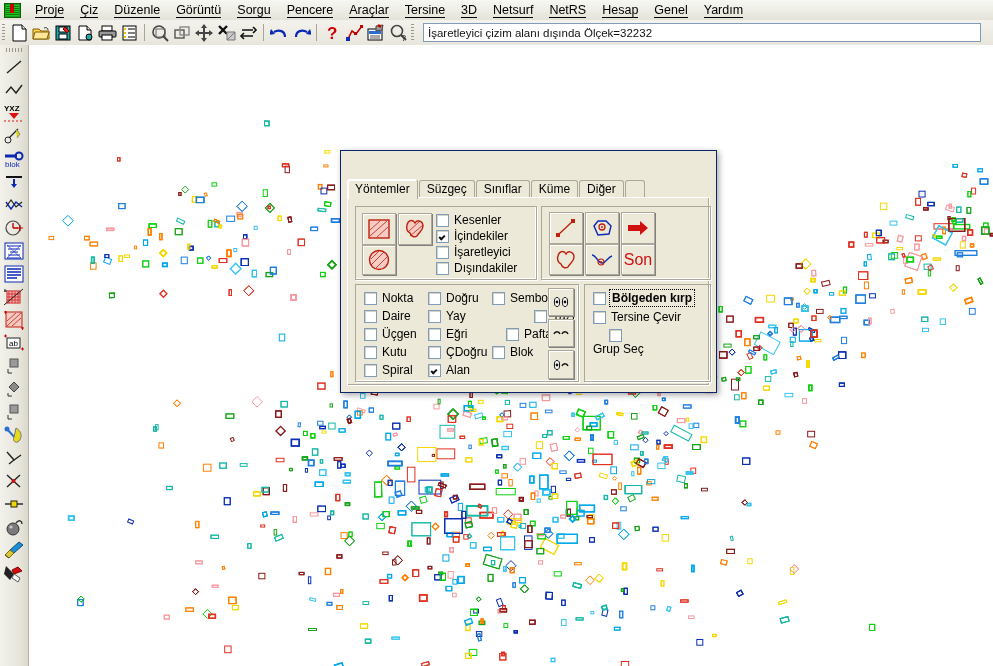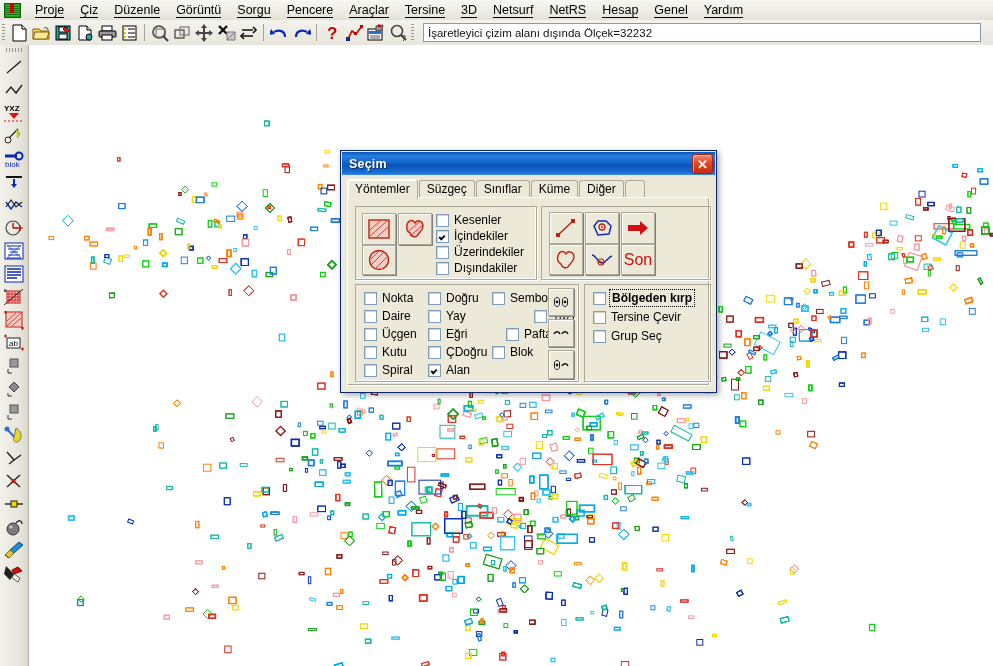--- a/index.html
+++ b/index.html
@@ -1909,24 +1909,20 @@
         <rect x="781.7" y="233.6" width="4.3" height="3.0" fill="none" stroke="#f5d800" stroke-width="1.4"></rect>
         <rect x="481.2" y="522.9" width="4.0" height="4.8" fill="none" stroke="#ff8000" stroke-width="1"></rect>
         <rect x="306.9" y="449.4" width="3.8" height="6.3" fill="none" stroke="#e03020" stroke-width="1"></rect>
         <rect x="130.7" y="188.5" width="2.3" height="6.2" fill="none" stroke="#ff8000" stroke-width="1"></rect>
         <polygon points="134.23416573099522,204.71507847994337 137.61668402311238,208.09759677206054 134.23416573099522,211.4801150641777 130.85164743887805,208.09759677206054" fill="none" stroke="#f5d800" stroke-width="1.4"></polygon>
       </svg>
   </div>
 
   <div id="dialog">
 
-    <div id="dlg-title">
-      <div class="t">Seçim</div>
-      <div id="dlg-close">✕</div>
-    </div>
 
     <div id="dlg-body">
 
       <div id="tabstrip">
         <div class="tab sel"><span>Yöntemler</span></div>
         <div class="tab"><span>Süzgeç</span></div>
         <div class="tab"><span>Sınıflar</span></div>
         <div class="tab"><span>Küme</span></div>
         <div class="tab"><span>Diğer</span></div>
         <div class="tab stub"></div>
@@ -1957,21 +1953,21 @@
           <div class="cbrow" style="left:80px;top:6px;">
             <span class="cbox"></span>
             <span class="cblabel">Kesenler</span>
           </div>
           <div class="cbrow" style="left:80px;top:22px;">
             <span class="cbox chk"></span>
             <span class="cblabel">İçindekiler</span>
           </div>
           <div class="cbrow" style="left:80px;top:38px;">
             <span class="cbox"></span>
-            <span class="cblabel">Üzerindekiler</span>
+            <span class="cblabel">İşaretleyici</span>
           </div>
           <div class="cbrow" style="left:80px;top:54px;">
             <span class="cbox"></span>
             <span class="cblabel">Dışındakiler</span>
           </div>
         </div>
 
         <div class="gbox" id="gb-tools">
           <div class="dbtn" style="left:7px;top:5px;width:32px;height:30px;">
             <svg width="24" height="22" viewBox="0 0 24 22">
@@ -2093,21 +2089,21 @@
 
         <div class="gbox" id="gb-extra">
           <div class="cbrow" style="left:8px;top:6px;font-weight:bold;">
             <span class="cbox"></span>
             <span class="cblabel focus">Bölgeden kırp</span>
           </div>
           <div class="cbrow" style="left:8px;top:25px;">
             <span class="cbox"></span>
             <span class="cblabel">Tersine Çevir</span>
           </div>
-          <div class="cbrow" style="left:8px;top:44px;">
+          <div class="cbrow" style="left:8px;top:44px;flex-direction:column;">
             <span class="cbox"></span>
             <span class="cblabel">Grup Seç</span>
           </div>
         </div>
 
       </div>
     </div>
   </div>
 
 </div>

